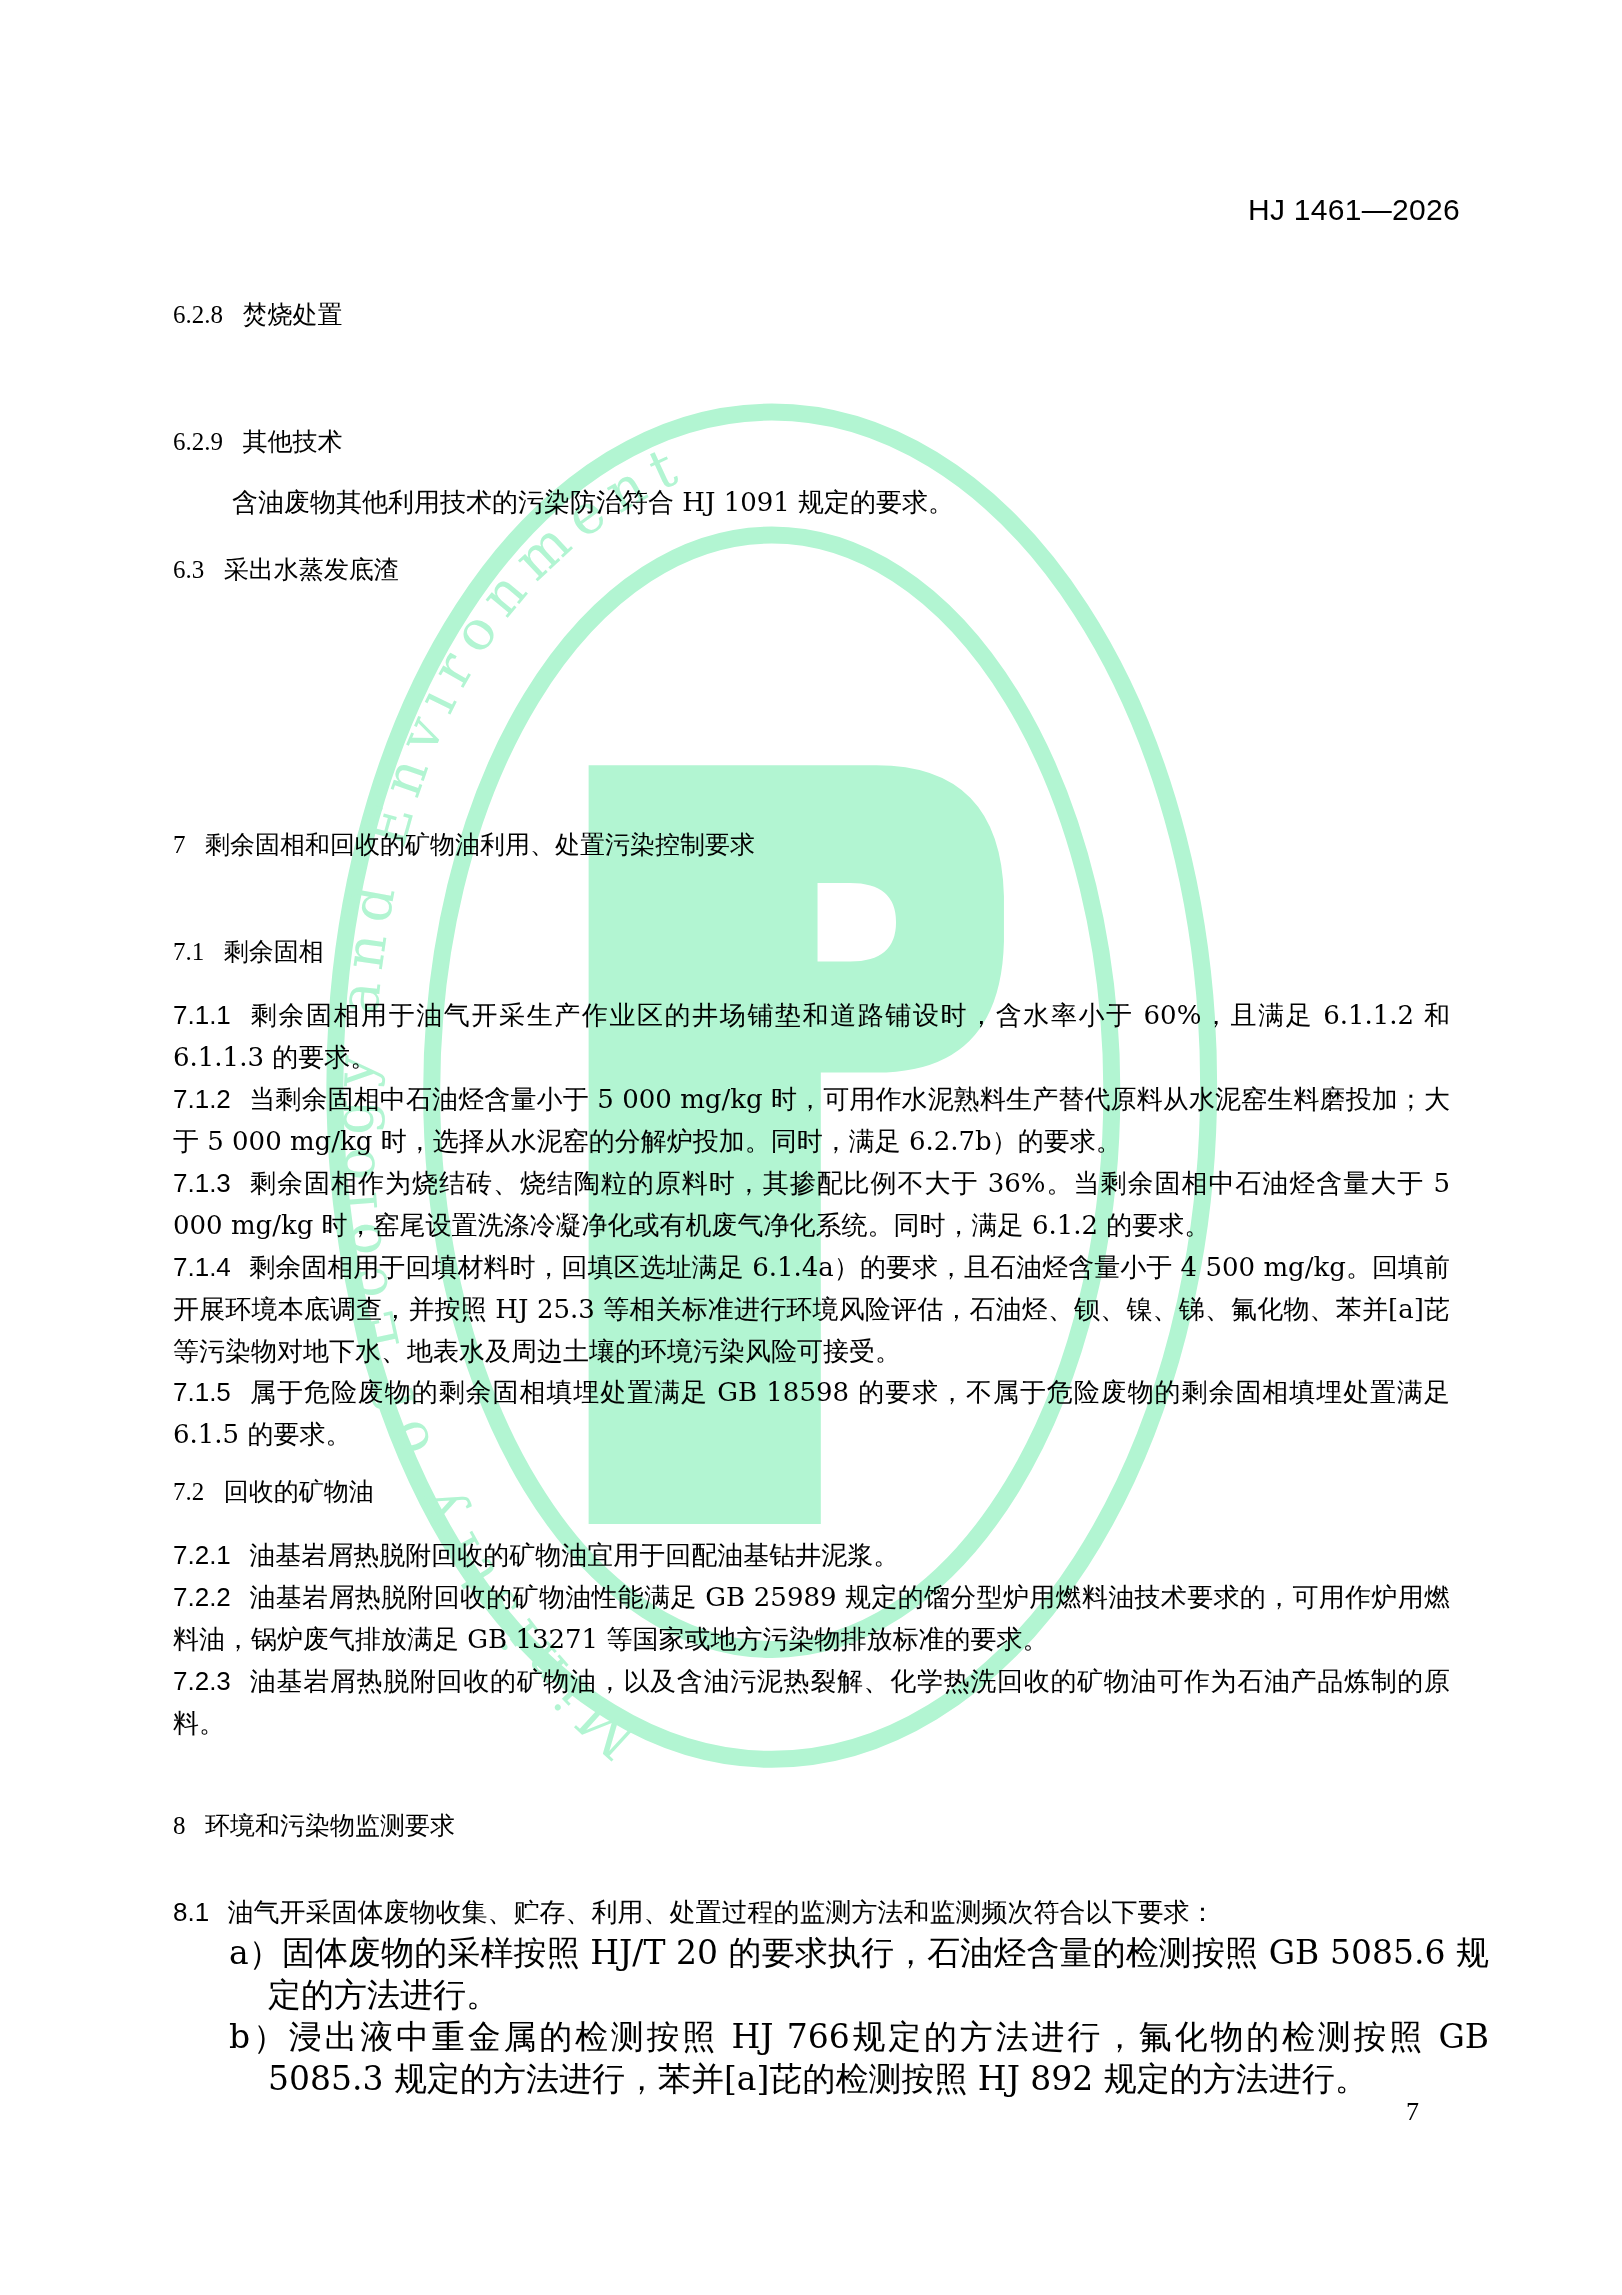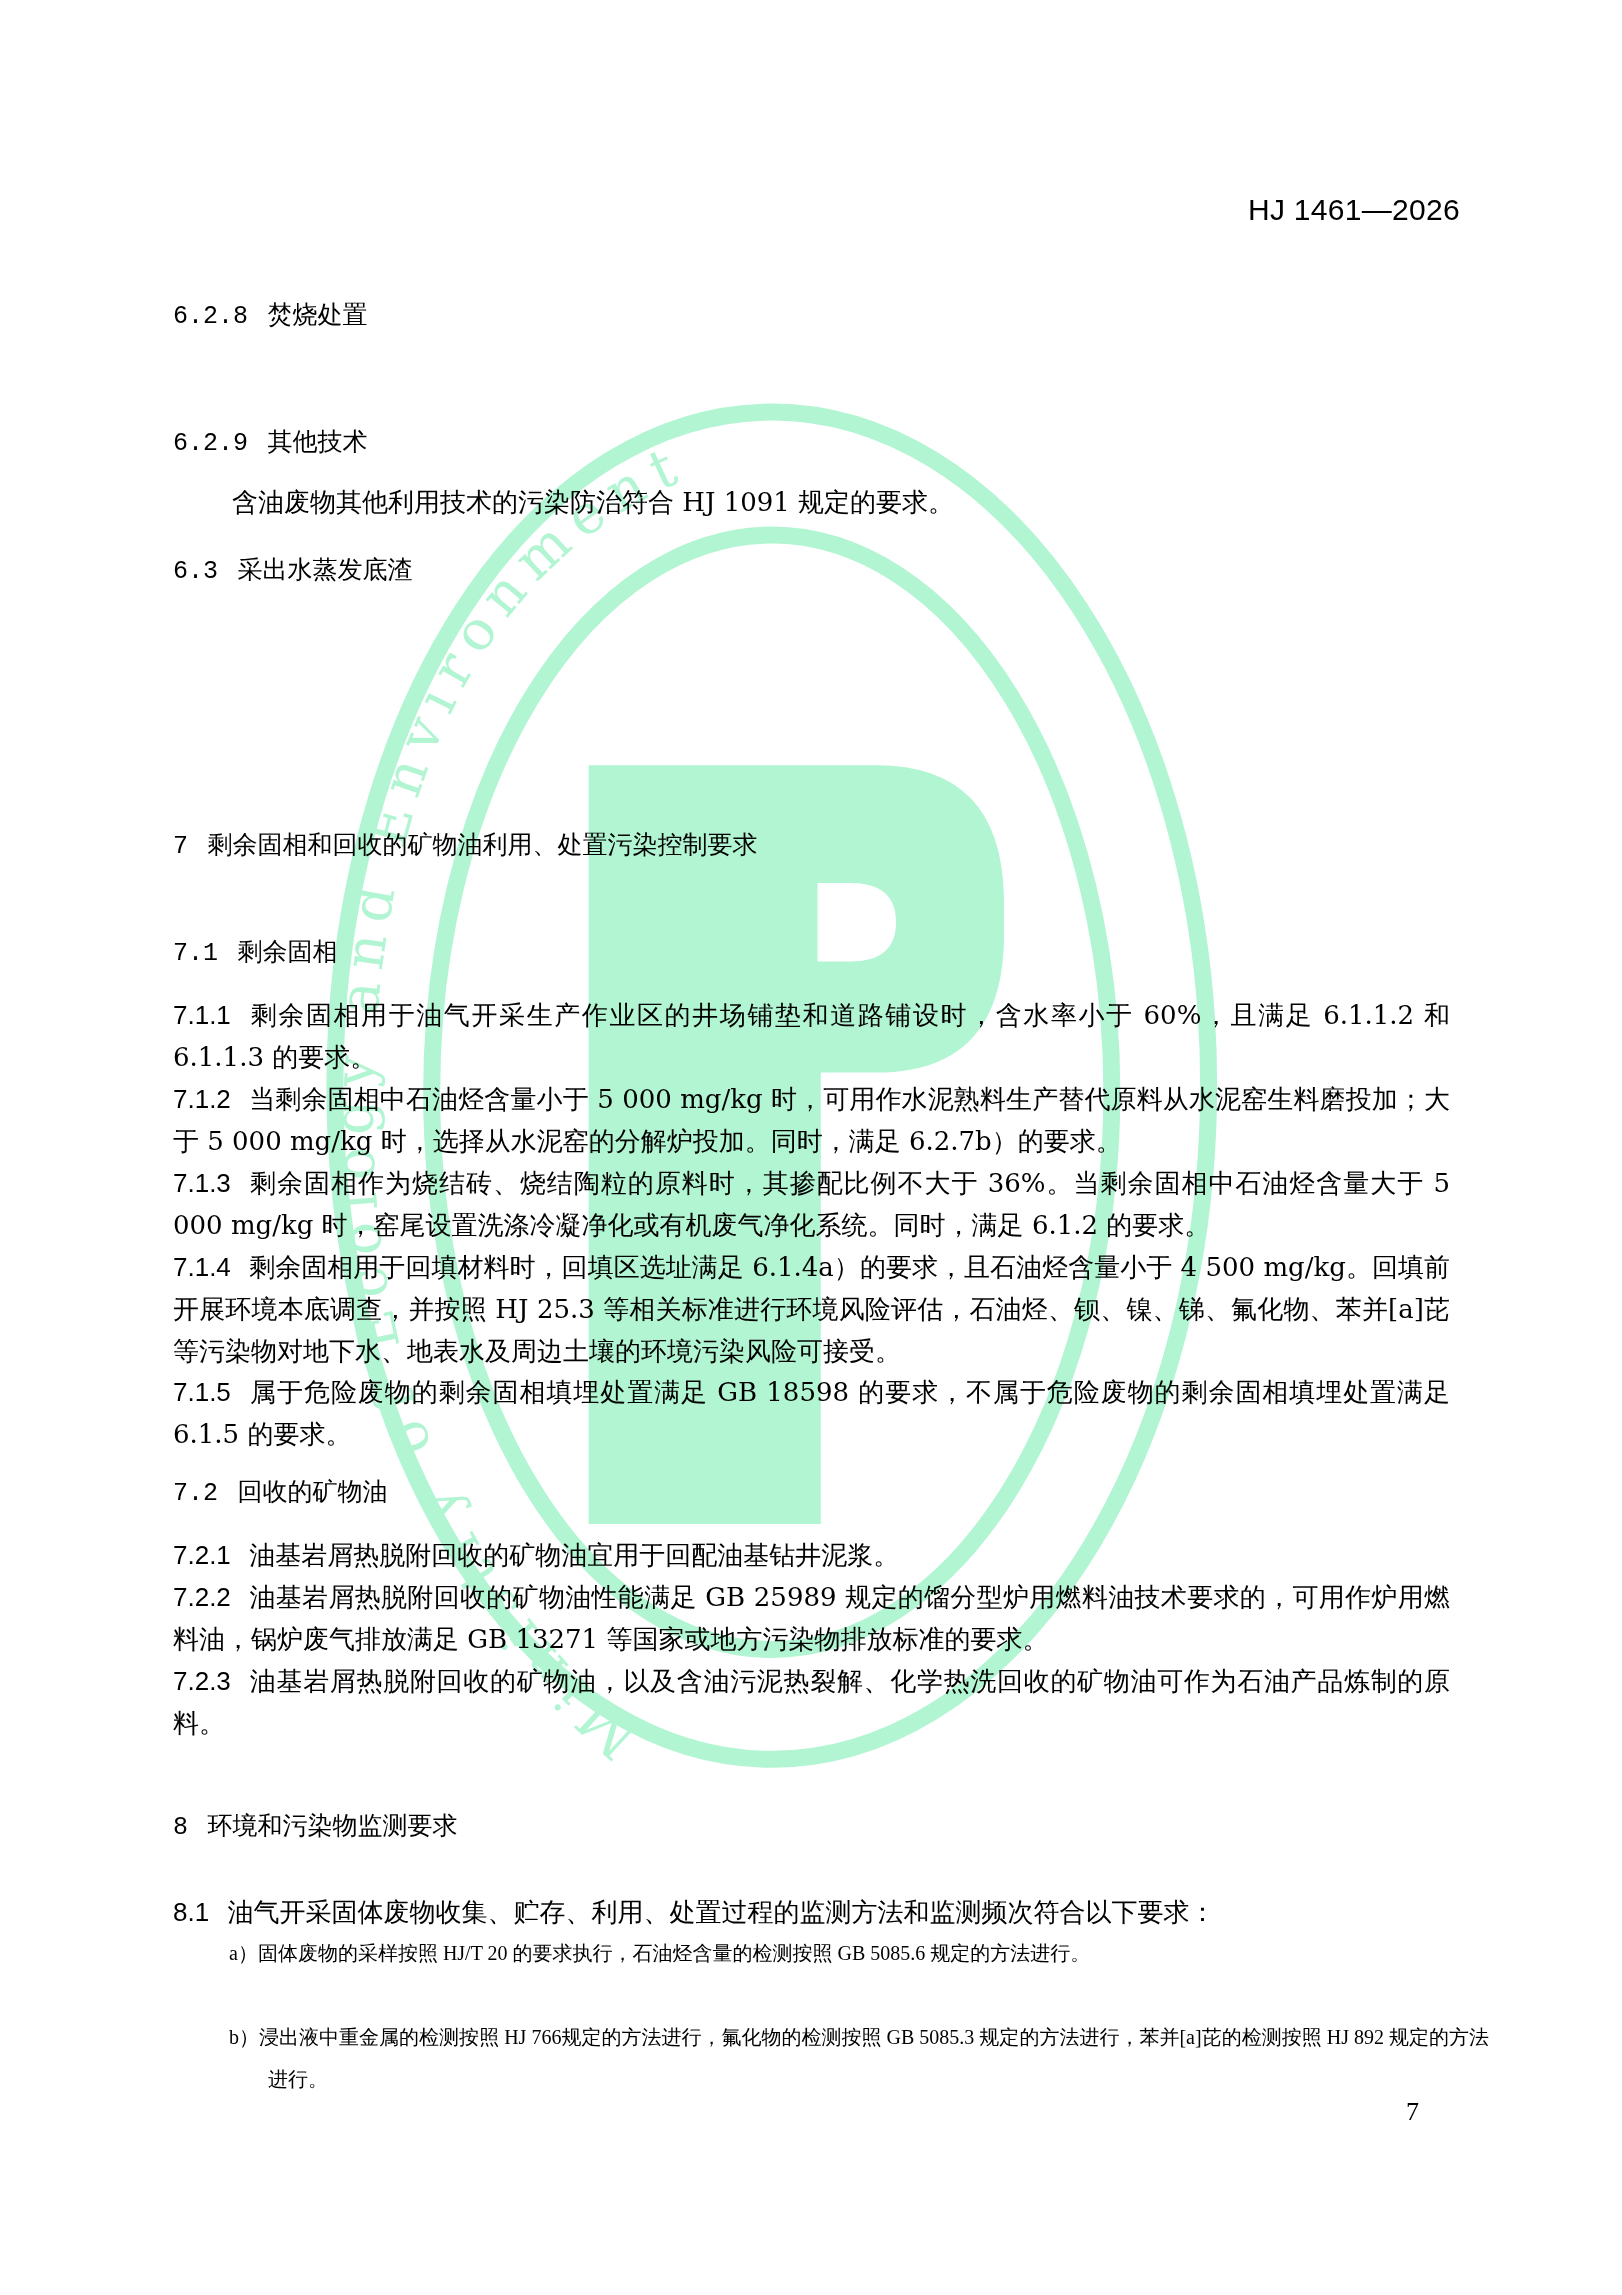--- a/index.html
+++ b/index.html
@@ -2,27 +2,27 @@
 <html style="font-size:10.5px"><head>
 <meta charset="utf-8">
 <style>
   html, body { margin: 0; padding: 0; background: #ffffff; }
   body { width: 1622px; height: 2295px; position: relative; overflow: hidden;
          font-family: "DejaVu Serif", "Liberation Serif", serif; color: #000; }
   .watermark { position: absolute; left: 0; top: 0; width: 1622px; height: 2295px; z-index: 0; pointer-events: none; }
   .page { position: absolute; left: 0; top: 0; width: 1622px; height: 2295px; z-index: 1; }
   .header-code { position: absolute; top: 193px; right: 162px; font-size: 30px;
                  font-family: "Liberation Sans", "DejaVu Sans", sans-serif; letter-spacing: 0.3px; }
-  .h { font-family: Liberation Mono, monospace; font-size: 25px; position: absolute; left: 0; white-space: nowrap; }
+  .h { font-family: Liberation Serif, serif; font-size: 25px; position: absolute; left: 0; white-space: nowrap; }
   .h .num { display: inline-block; margin-right: 19.6px; }
   .p { position: absolute; left: 0; width: 1277px; font-size: 26px; line-height: 42px;
        text-align: justify; text-align-last: left; }
   .p.indent { text-indent: 59px; }
   .p .num { font-family: "Liberation Sans", sans-serif; margin-right: 18.3px; }
-  .list-item { position: absolute; left: 56px; width: 1221px; font-size: 20px; line-height: 42px; padding-left: 39px; text-indent: -39px; text-align: justify; text-align-last: left; font-family: Liberation Serif, serif; }
+  .list-item { position: absolute; left: 56px; width: 1221px; font-size: 33px; line-height: 42px; padding-left: 39px; text-indent: -39px; text-align: justify; text-align-last: left; }
   .pageno { position: absolute; top: 2097px; left: 1406px; font-size: 26px; font-family: "Liberation Serif", serif; }
 </style>
 </head>
 <body>
 
 <svg class="watermark" viewBox="0 0 2480 3509" xmlns="http://www.w3.org/2000/svg">
   <g fill="none" stroke="#b2f5d2" stroke-width="26">
     <ellipse cx="1180" cy="1660" rx="668" ry="1030"></ellipse>
     <ellipse cx="1180" cy="1670" rx="520" ry="852"></ellipse>
   </g>

